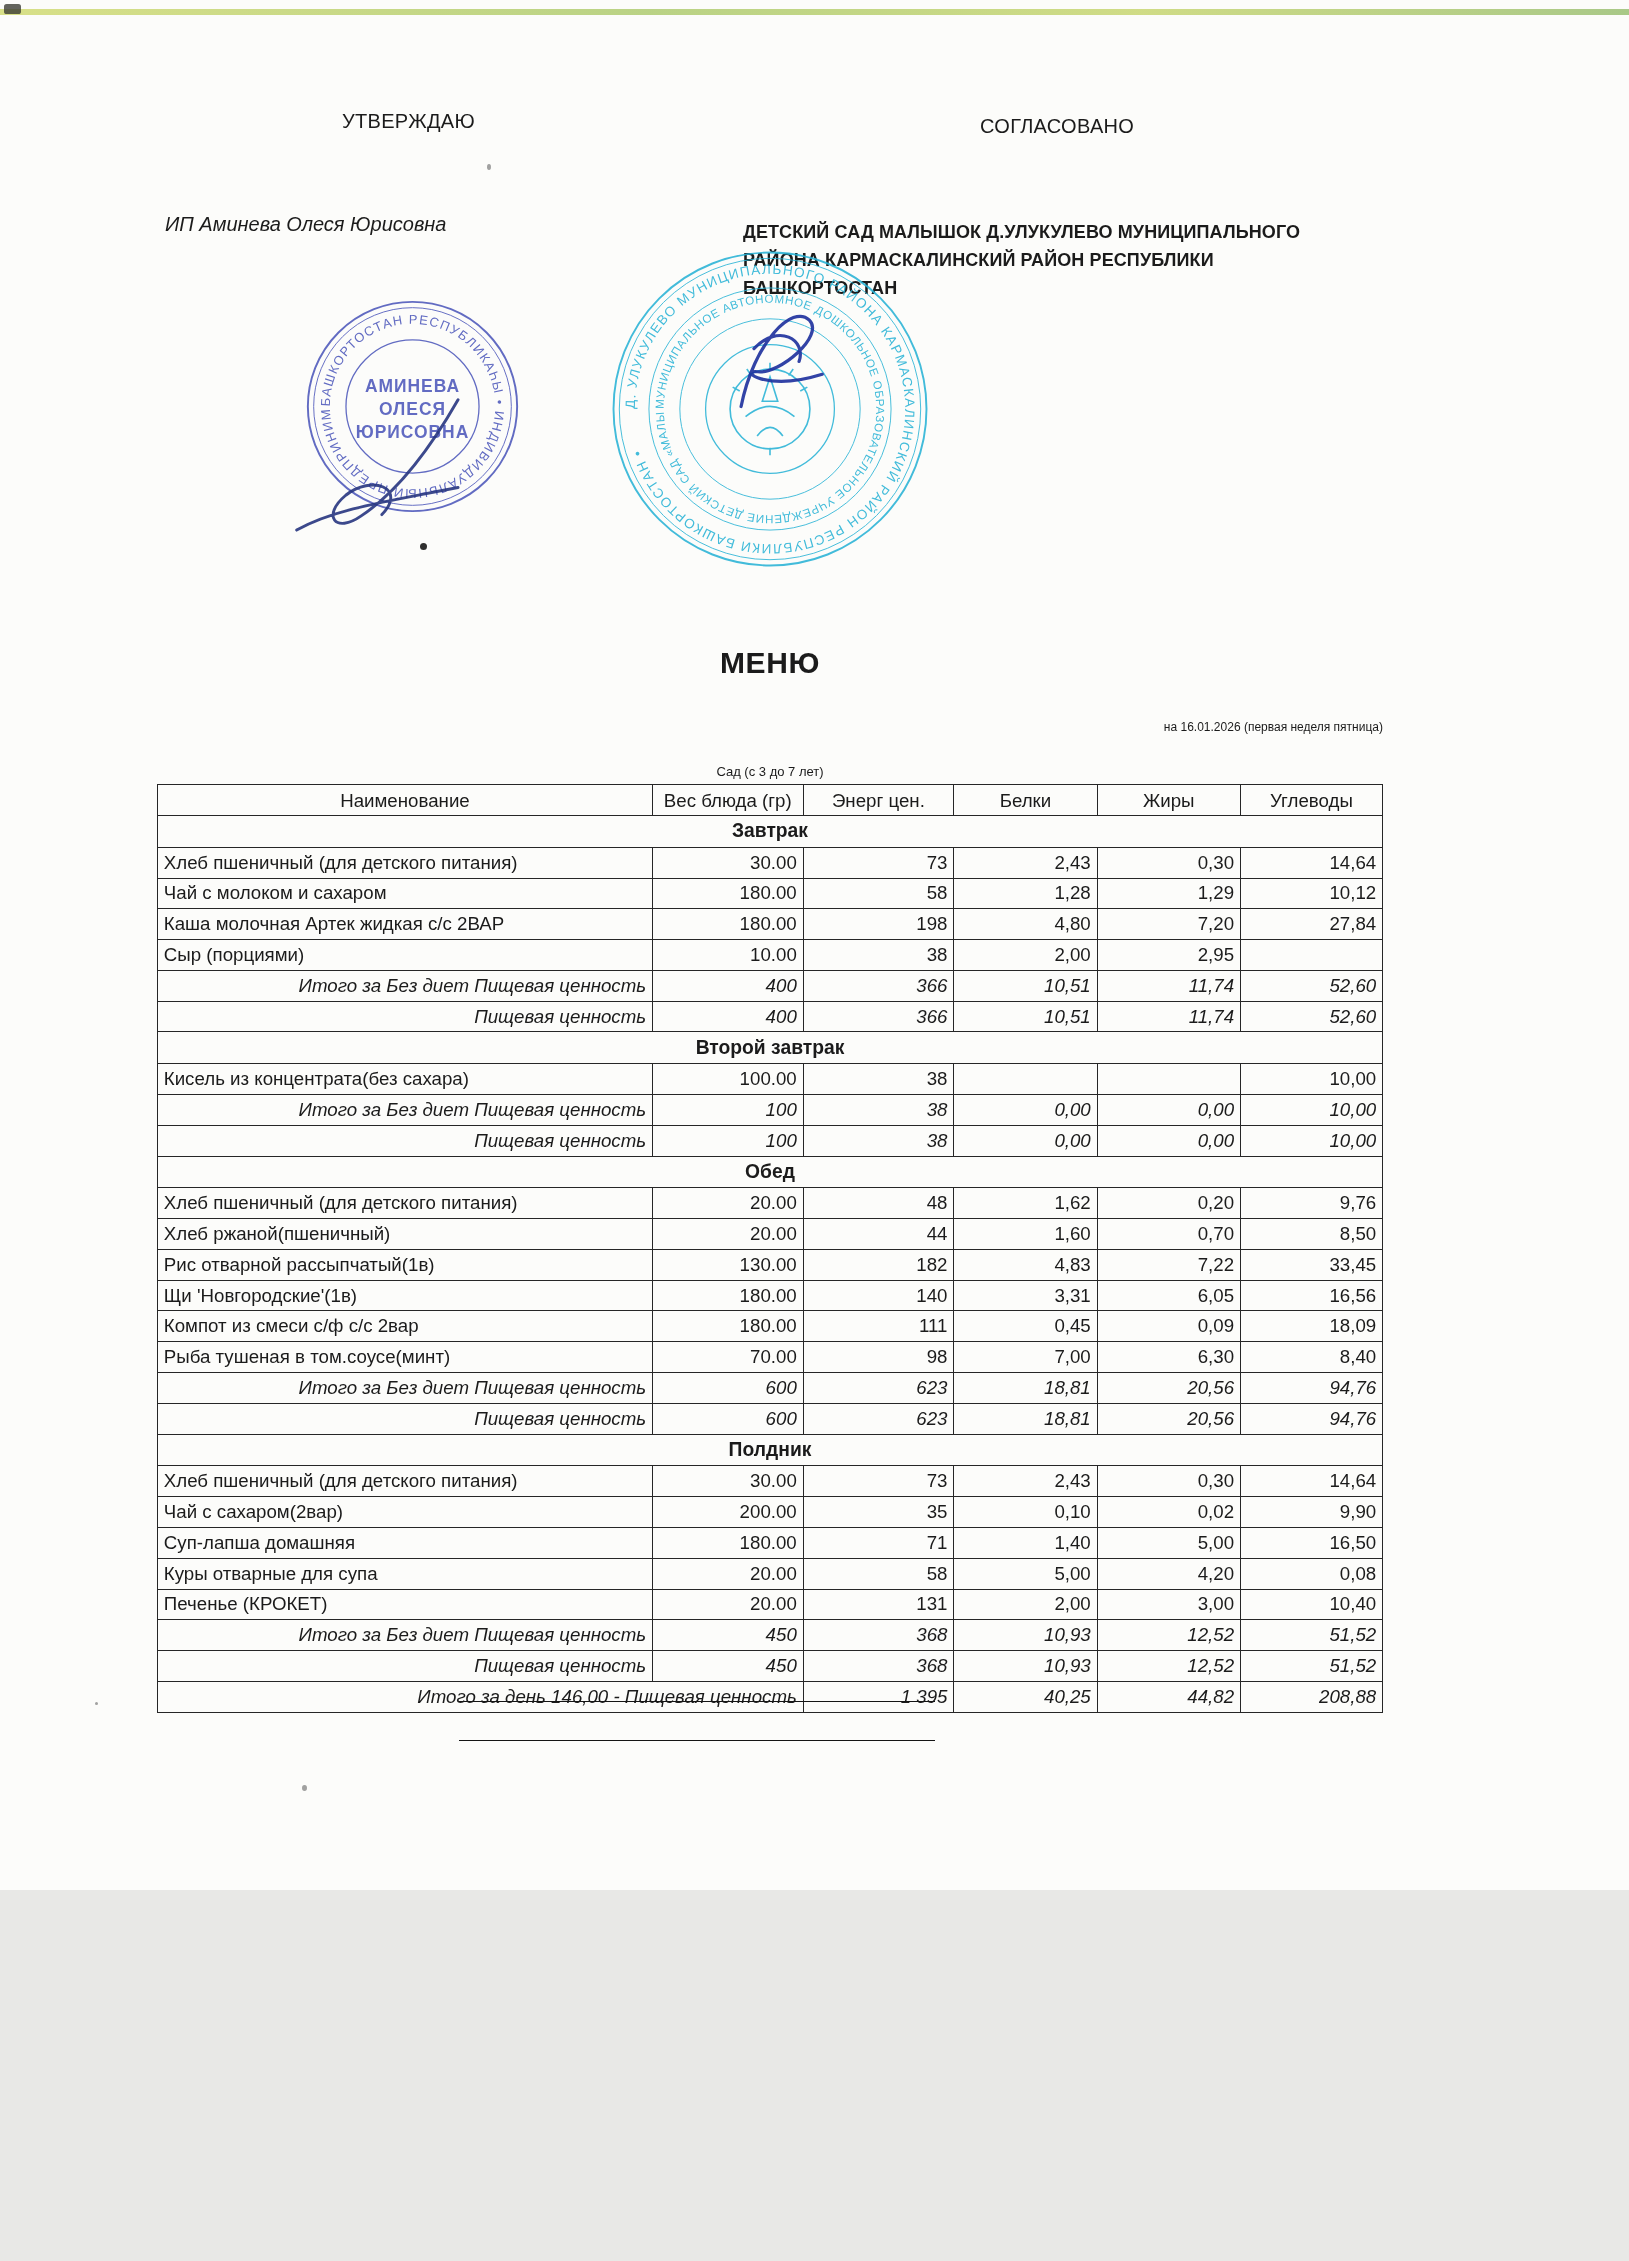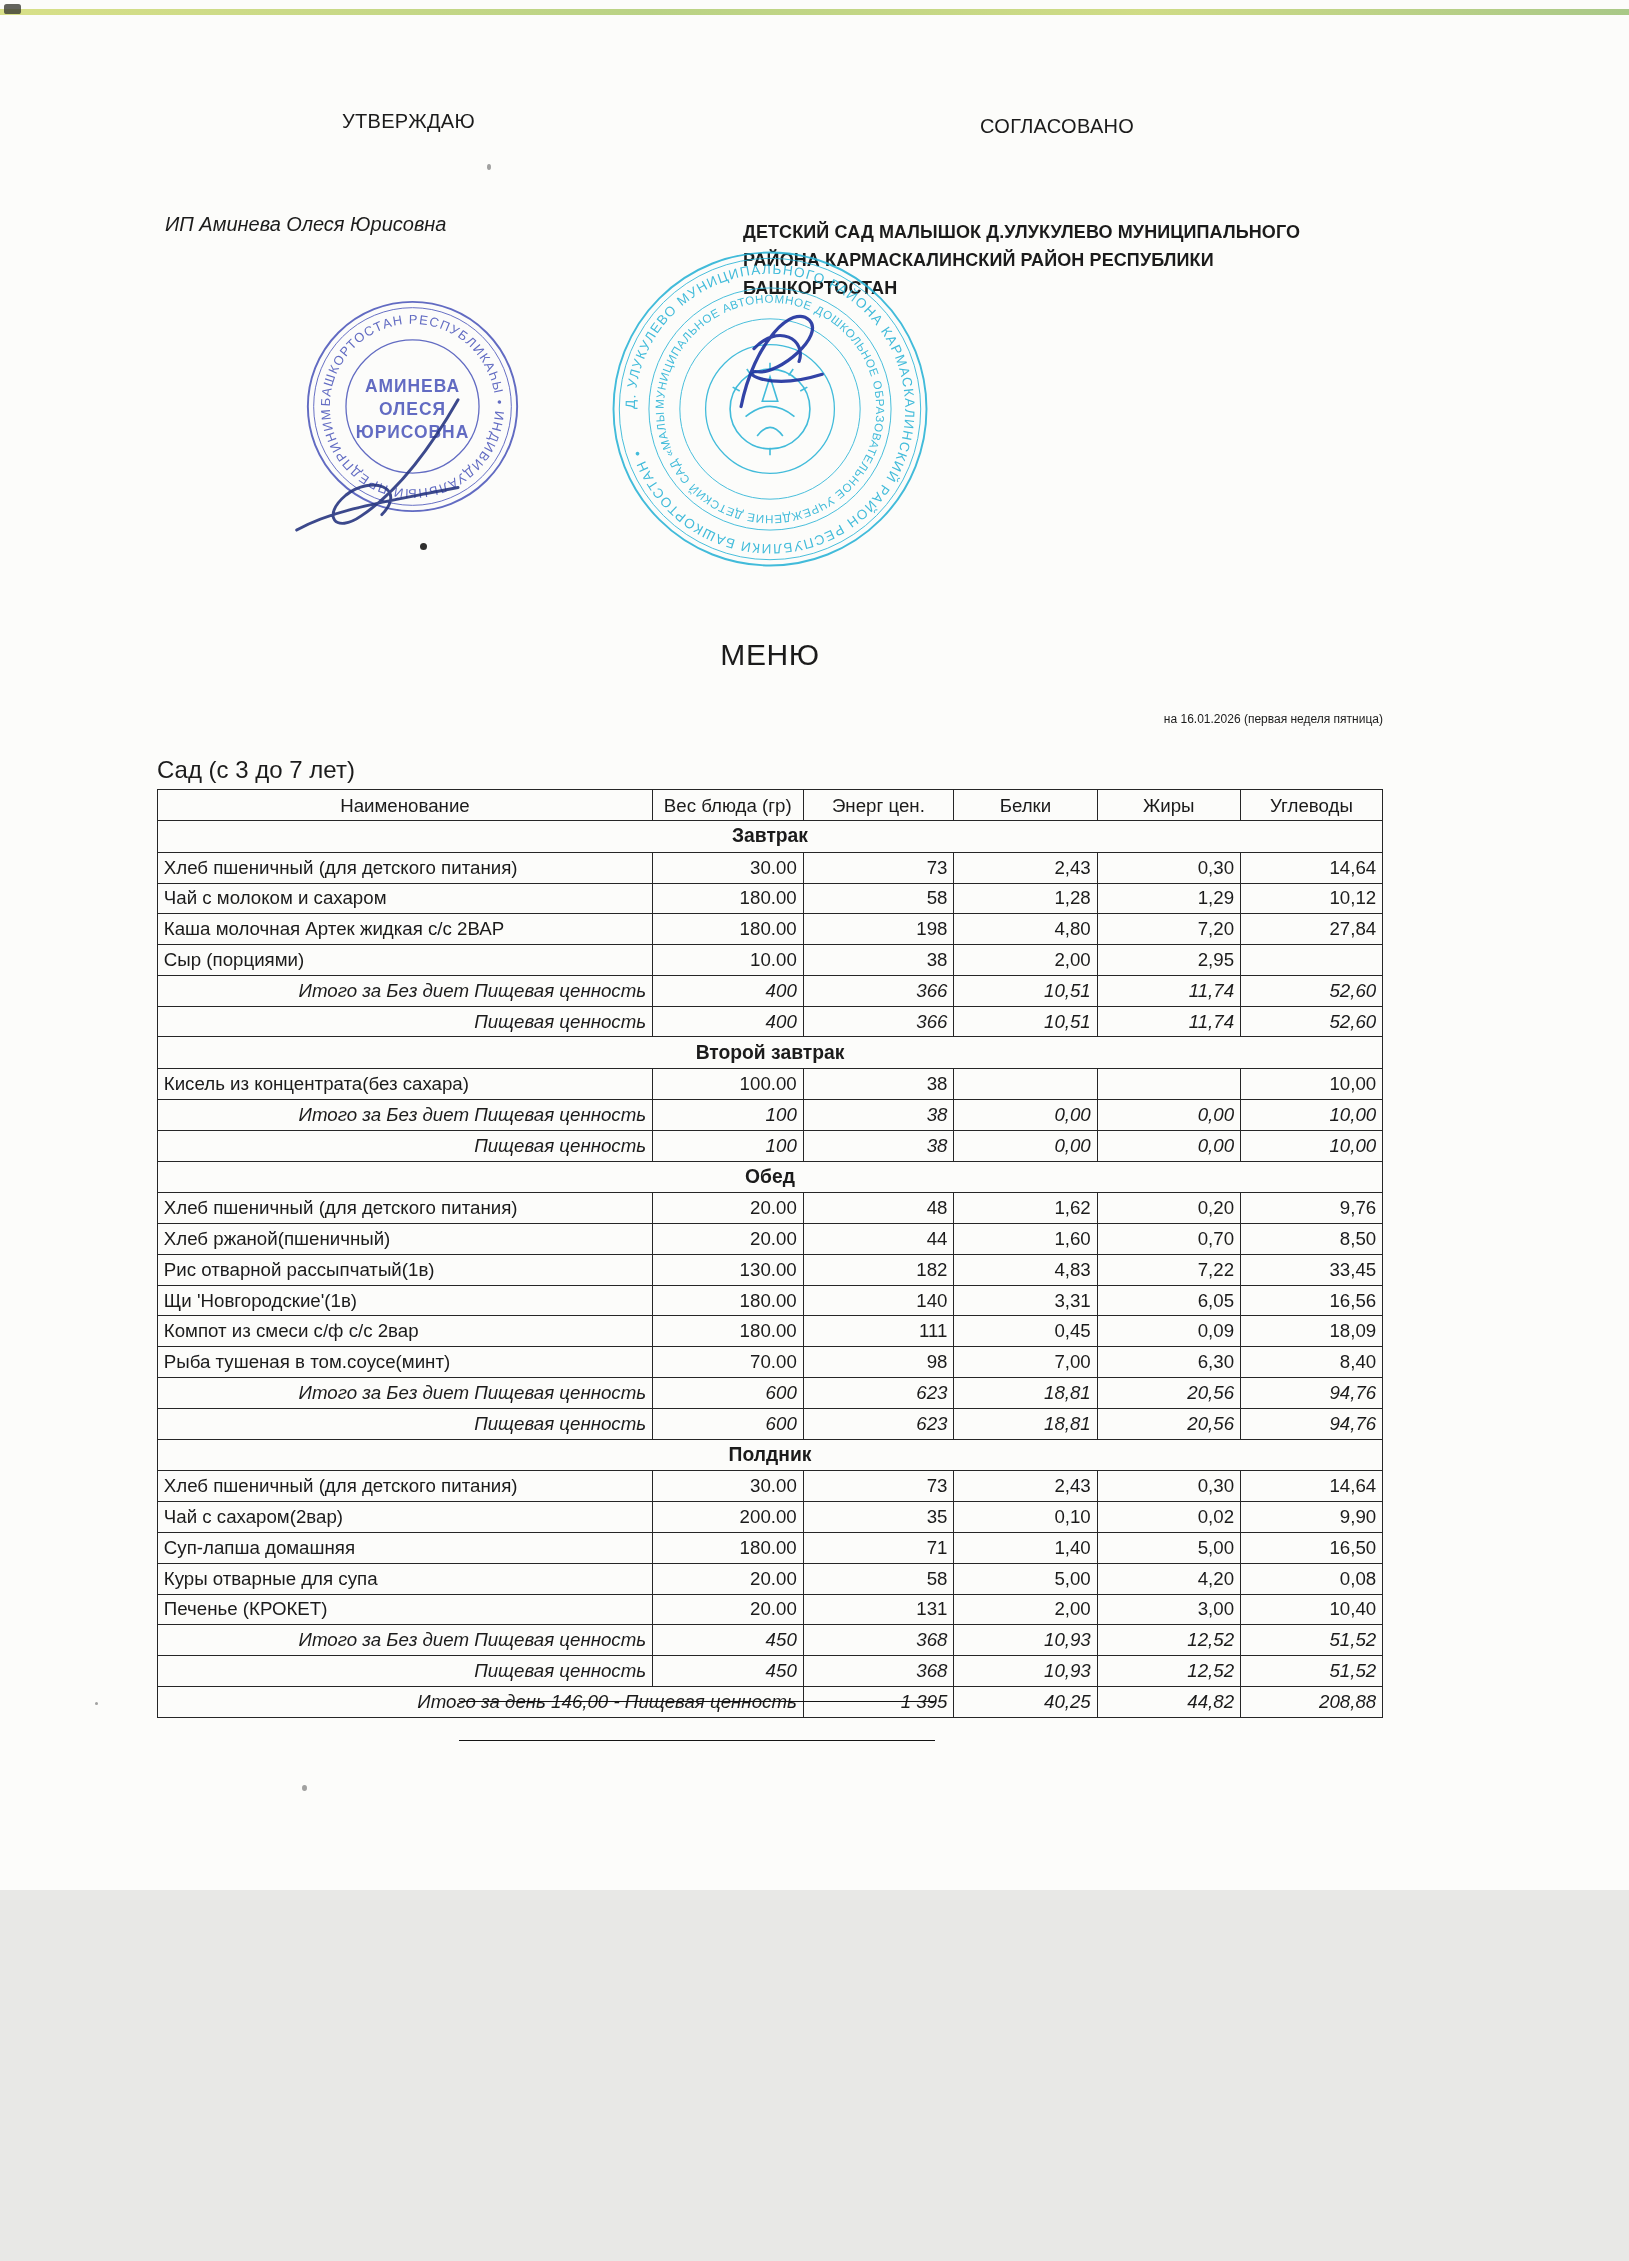--- a/index.html
+++ b/index.html
@@ -6,23 +6,23 @@
   .page {
     position:relative; width:1630px; height:1890px;
     background:#fcfcfa; overflow:hidden;
     font-family:"Liberation Sans", sans-serif; color:#1b1b1b;
   }
   .abs { position:absolute; }
   .hdr-label { font-size:20px; letter-spacing:0.3px; }
   .ip-name { font-size:20px;font-style:italic; }
   .org-block { font-size:18px; line-height:28px; font-weight:bold; letter-spacing:0.1px;margin-left:16px; }
   .doc { position:absolute; left:157px; top:638px; width:1226px; }
-  .menu-title { text-align:center; font-size:30px; font-weight:normal; margin:0; letter-spacing:0.6px; }
+  .menu-title { text-align:center; font-size:30px; font-weight:bold; margin:8px; letter-spacing:0.6px; }
   .menu-subtitle { text-align:right; font-size:12px; margin-top:40px; }
-  .group-label { font-size:24px; margin-top:30px; margin-bottom:5.2px; }
+  .group-label { text-align:center; font-size:13px; margin-top:30px; margin-bottom:5.2px; }
   table.menu { border-collapse:collapse; width:100%; table-layout:fixed; }
   table.menu th, table.menu td {
     border:1.3px solid #262626; font-size:18.7px; padding:1.9px 5.8px;
     height:26px; overflow:hidden; white-space:nowrap; vertical-align:middle;
   }
   table.menu { border:1.9px solid #1d1d1d; }
   table.menu th { font-weight:normal; text-align:center; white-space:normal; line-height:21px; }
   td.name { text-align:left; }
   td.num { text-align:right; }
   tr.sec td { font-weight:bold; text-align:center; font-size:19.3px; height:27px; }

